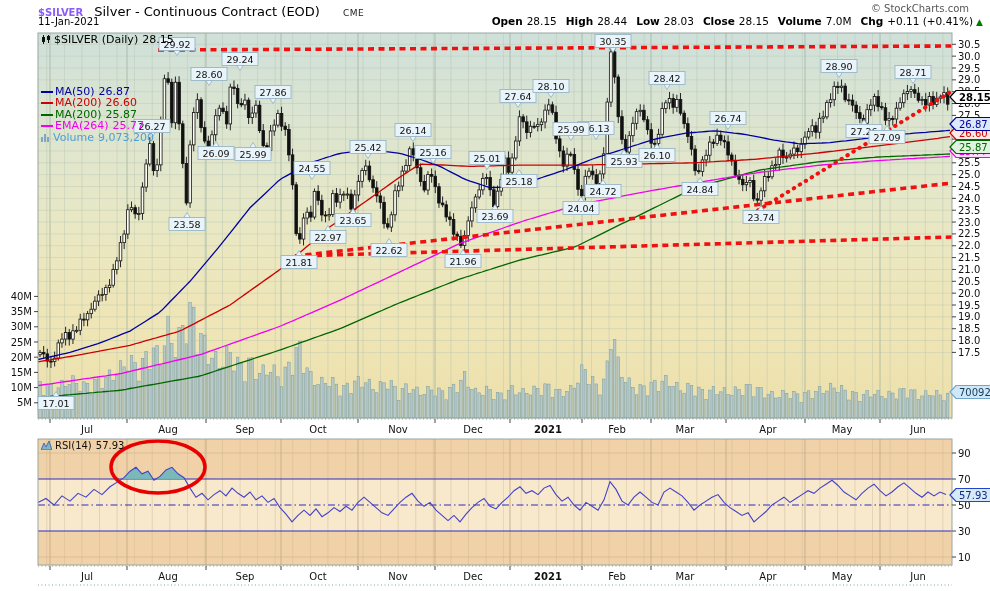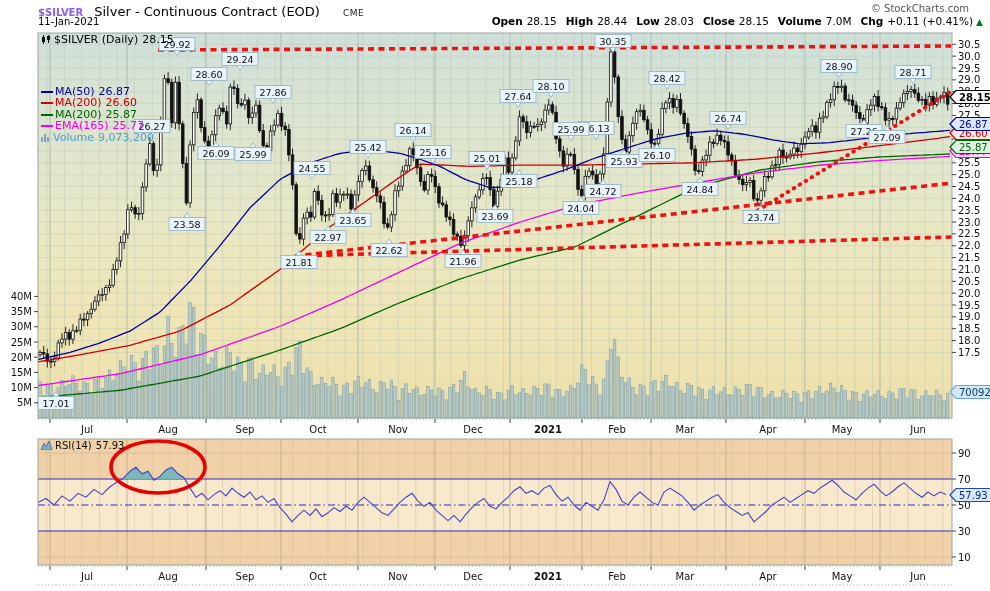--- a/index.html
+++ b/index.html
@@ -1359,21 +1359,21 @@
     <div class="lg-row c-ma50">
       <span class="lg-dash"></span><span>MA(50)</span><span class="lg-val">26.87</span>
     </div>
     <div class="lg-row c-ma100">
       <span class="lg-dash"></span><span>MA(200)</span><span class="lg-val">26.60</span>
     </div>
     <div class="lg-row c-ma200">
       <span class="lg-dash"></span><span>MA(200)</span><span class="lg-val">25.87</span>
     </div>
     <div class="lg-row c-ema">
-      <span class="lg-dash"></span><span>EMA(165)</span><span class="lg-val">25.77</span>
+      <span class="lg-dash"></span><span>EMA(264)</span><span class="lg-val">25.77</span>
     </div>
     <div class="lg-row c-vol">
       <span class="mini-ico"><svg width="9" height="9">
             <rect x="0" y="4" width="2" height="5" fill="#7fa6c8"></rect>
             <rect x="3" y="1" width="2" height="8" fill="#7fa6c8"></rect>
             <rect x="6" y="4" width="2" height="5" fill="#7fa6c8"></rect>
           </svg></span><span>Volume</span><span class="lg-val">9,073,200</span>
     </div>
   </div>
 

